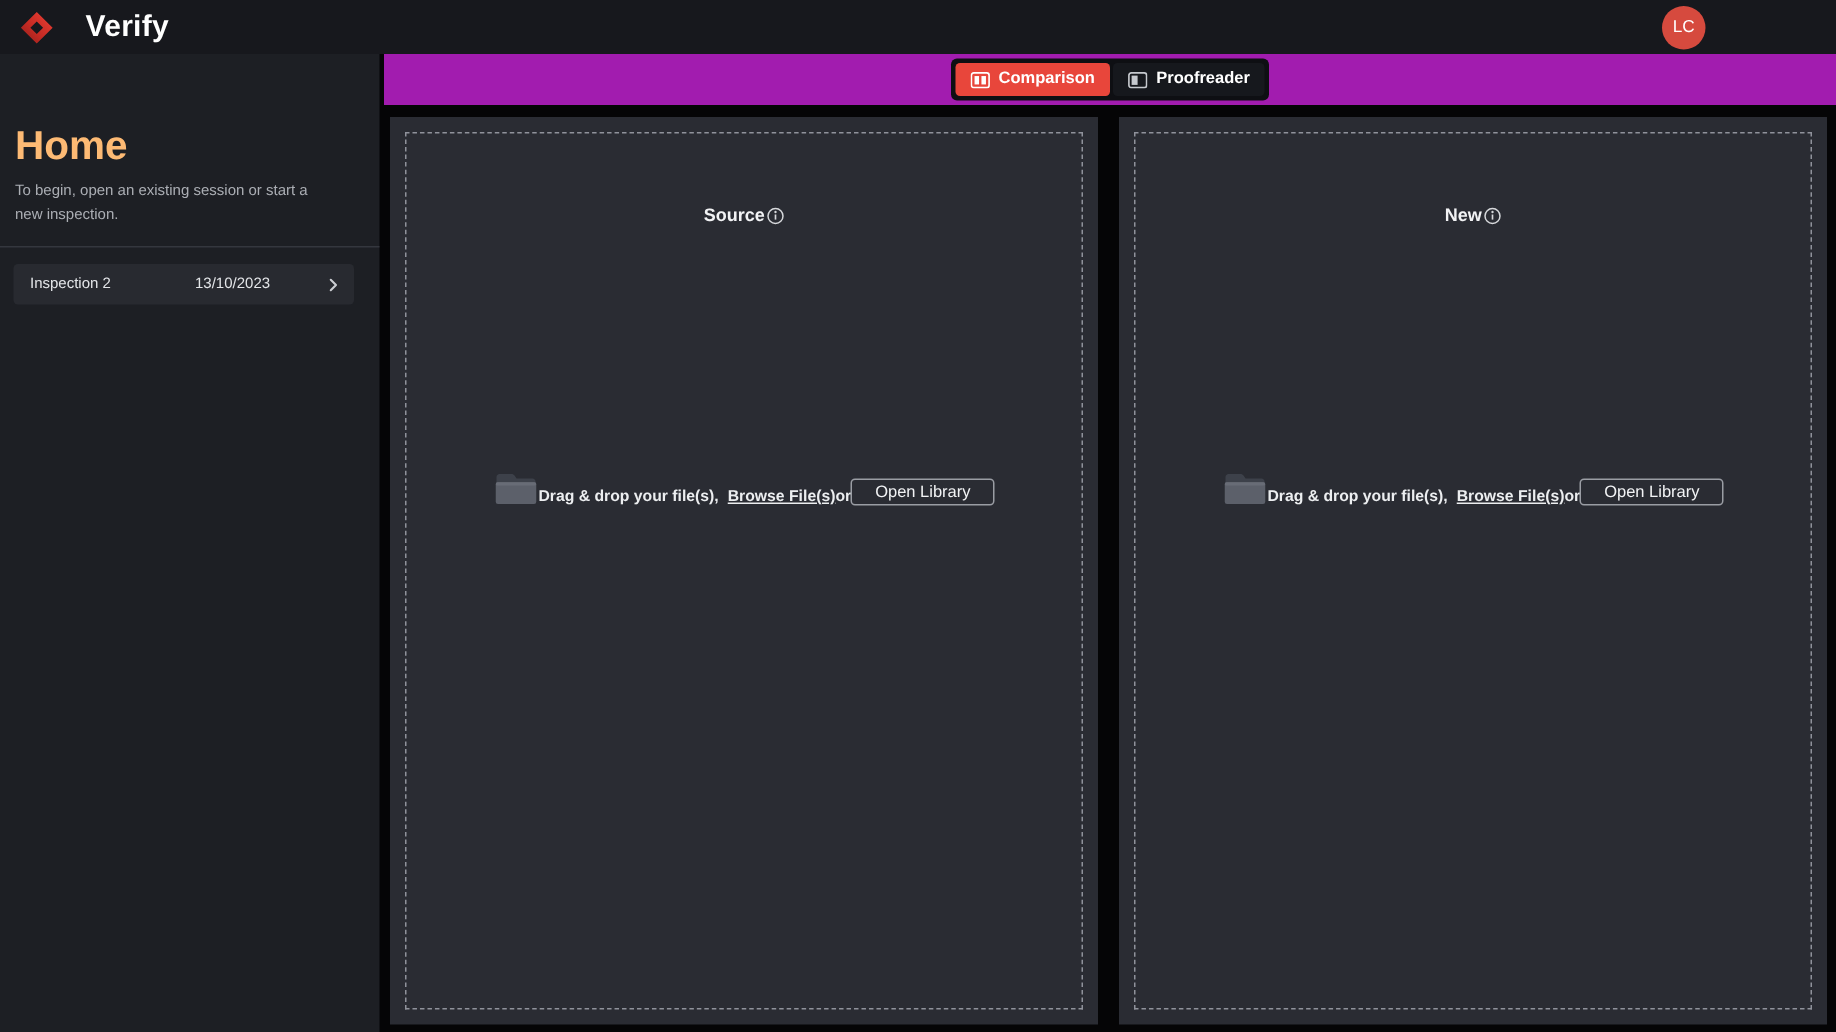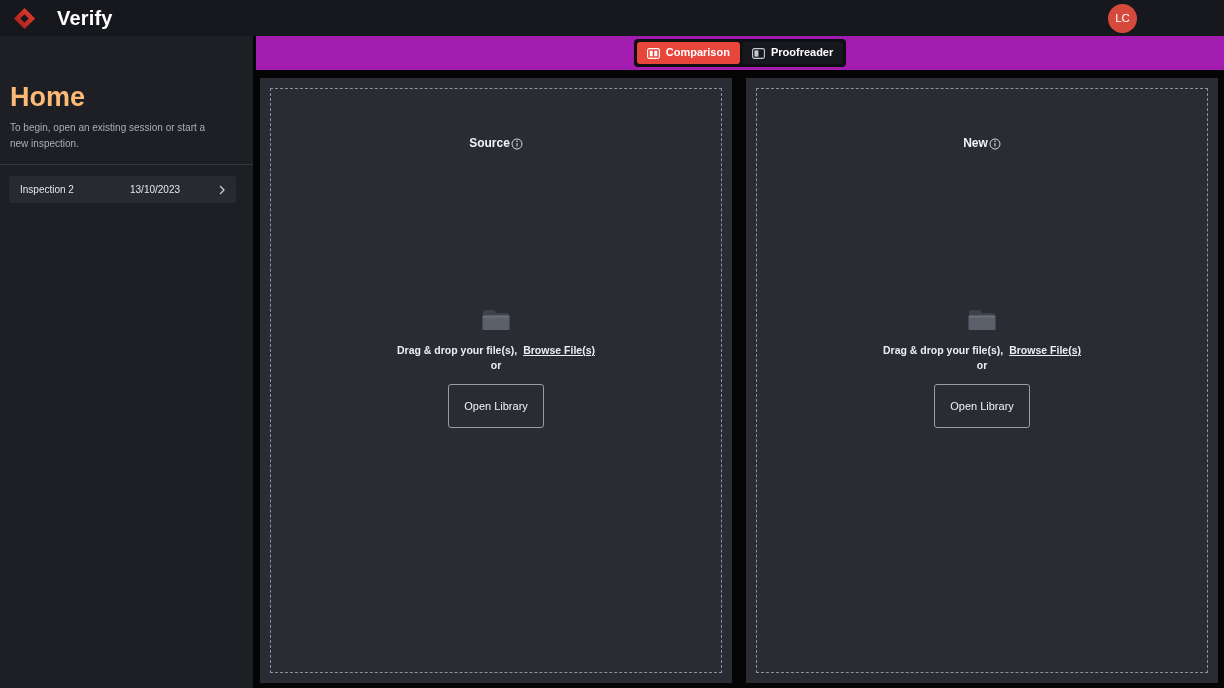--- a/index.html
+++ b/index.html
@@ -87,32 +87,32 @@
     display:flex; flex-direction:column; align-items:center;
   }
   .card::before {
     content:""; position:absolute; inset:10px;
     border:1px dashed #8f929b; pointer-events:none;
   }
   .panel-title {
     margin-top:58px; display:flex; align-items:flex-end; gap:1px;
     color:#f2f3f5; font-size:12px; font-weight:700;
   }
-  .dropzone { margin-top:156px; display:flex; flex-direction:column; align-items:center; }
+  .dropzone { margin-top:156px; display:flex; align-items:flex-end; }
   .drag-line {
     margin-top:13px; font-size:10.5px; font-weight:700; color:#eceef0;
     display:flex; align-items:baseline;
   }
   .browse-link { margin-left:6px; text-decoration:underline; color:#eceef0; cursor:pointer; }
   .or-text { margin-top:3px; font-size:10.5px; font-weight:700; color:#eceef0; }
   .lib-btn {
     margin-top:13px; background:transparent;
     border:1px solid #9a9da4; border-radius:3px;
     color:#f2f3f5; font-size:11px; font-family:inherit;
-    padding:15px 15px; cursor:pointer;
+    padding:2px 15px; cursor:pointer;
   }
 </style>
 </head>
 <body>
 
 <div class="topbar">
   <div class="logo-wrap">
     <span style="display:flex;">
       <svg width="25" height="25" viewBox="0 0 26 26">
         <defs>

